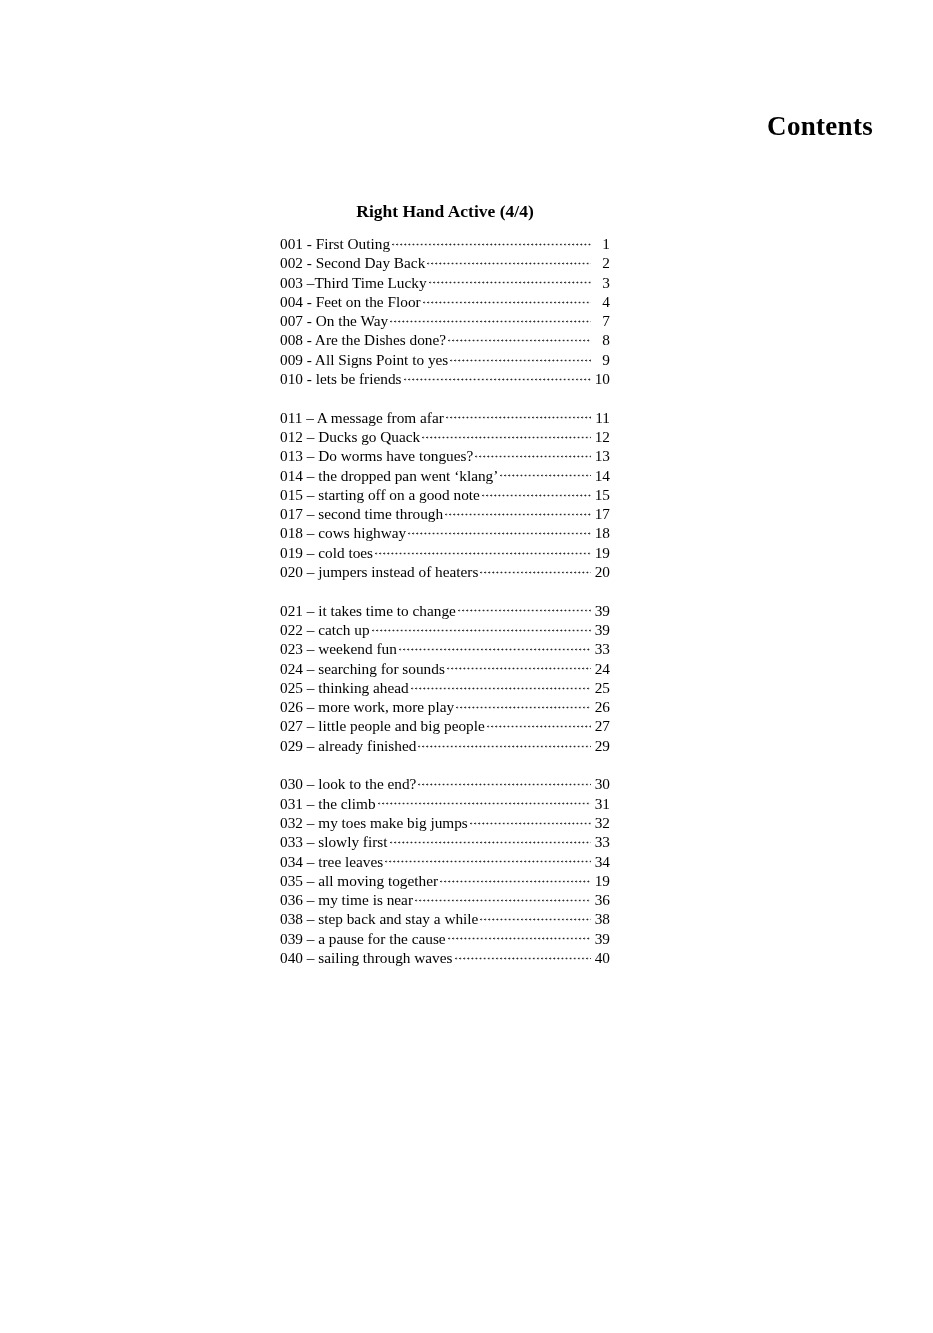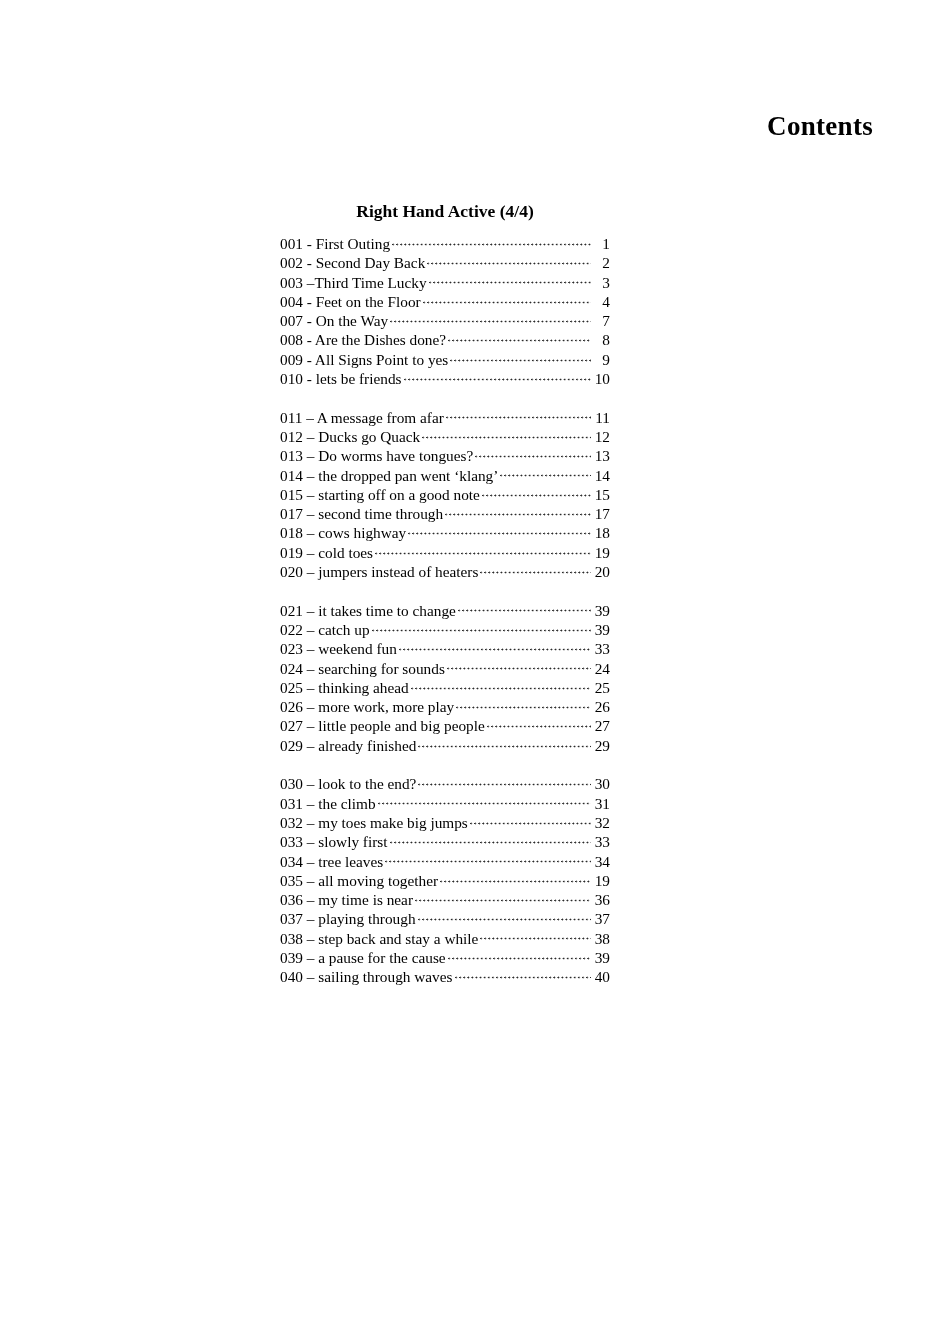--- a/index.html
+++ b/index.html
@@ -270,25 +270,20 @@
           <span class="toc-label">035 – all moving together</span>
           <span class="toc-dots"></span>
           <span class="toc-page">19</span>
         </div>
         <div class="toc-entry">
           <span class="toc-label">036 – my time is near</span>
           <span class="toc-dots"></span>
           <span class="toc-page">36</span>
         </div>
         <div class="toc-entry">
-          <span class="toc-label">037 – playing through</span>
-          <span class="toc-dots"></span>
-          <span class="toc-page">37</span>
-        </div>
-        <div class="toc-entry">
           <span class="toc-label">038 – step back and stay a while</span>
           <span class="toc-dots"></span>
           <span class="toc-page">38</span>
         </div>
         <div class="toc-entry">
           <span class="toc-label">039 – a pause for the cause</span>
           <span class="toc-dots"></span>
           <span class="toc-page">39</span>
         </div>
         <div class="toc-entry">

